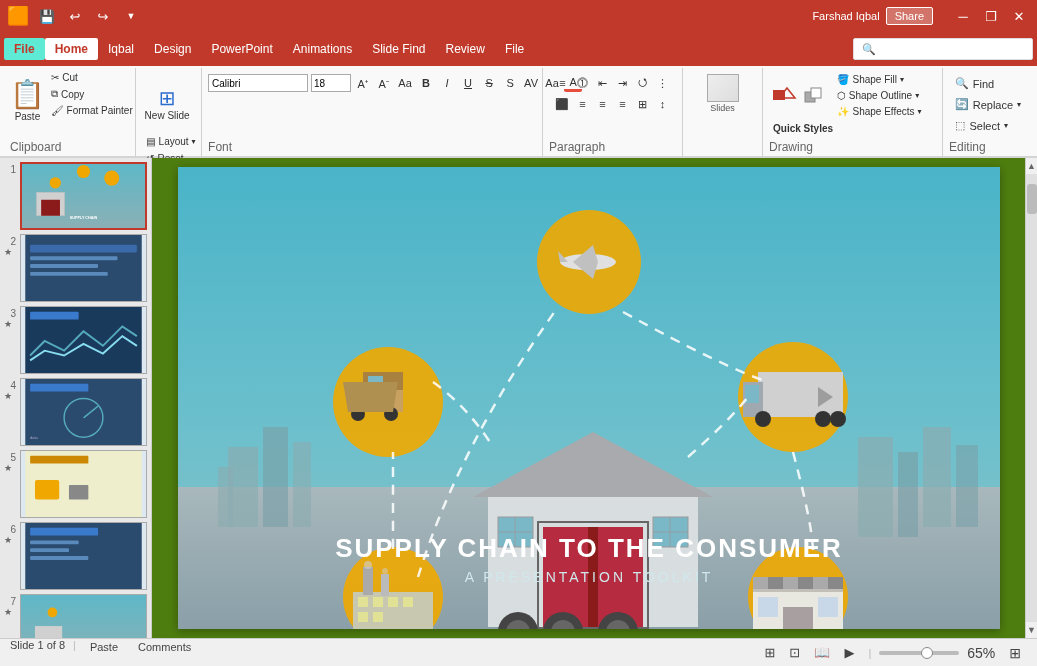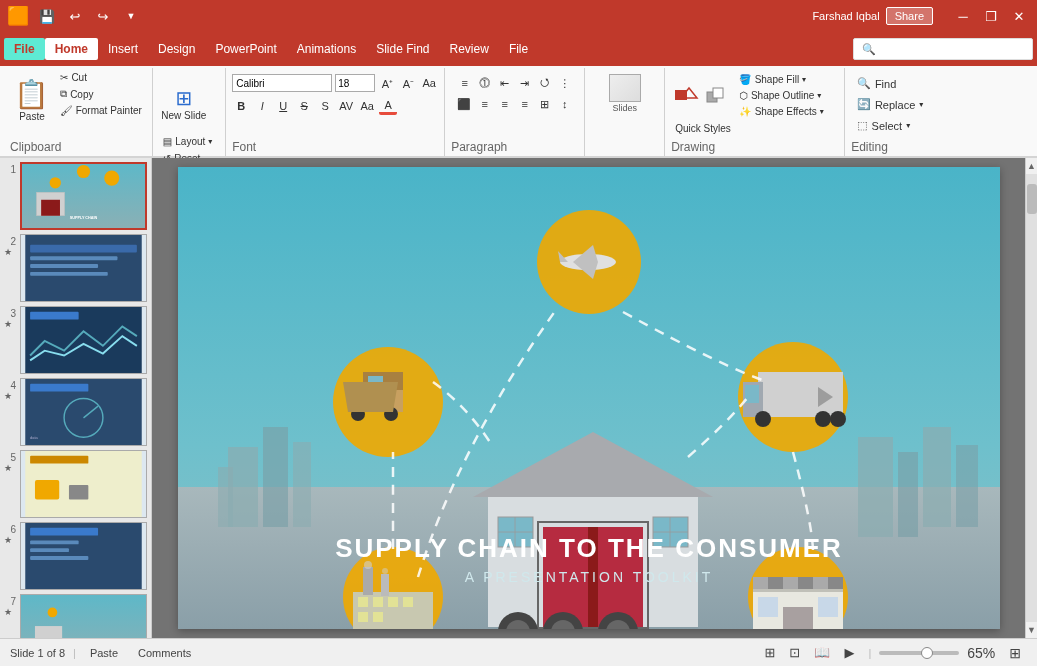--- a/index.html
+++ b/index.html
@@ -160,21 +160,21 @@
       border: 1px solid #aaa;
       background: #dde8f0;
       overflow: hidden;
       position: relative;
     }
     .slide-thumb.active .thumb-img { border: 2px solid #c0392b; }
 
     
     #canvas-area {
       flex: 1;
-      background: #737373;
+      background: #4d7c0f;
       display: flex;
       align-items: center;
       justify-content: center;
       overflow: hidden;
       position: relative;
     }
     #slide-canvas {
       width: 822px;
       height: 462px;
       background: white;
@@ -182,21 +182,20 @@
       box-shadow: 0 2px 8px rgba(0,0,0,0.3);
       overflow: hidden;
     }
 
     
     #status-bar {
       height: 28px;
       background: #f0f0f0;
       border-top: 1px solid #ccc;
       display: flex;
-      align-items: center;
       padding: 0 10px;
       font-size: 11px;
       color: #444;
       gap: 8px;
     }
     #status-bar .right { margin-left: auto; display: flex; align-items: center; gap: 8px; }
     .status-btn { padding: 2px 6px; cursor: pointer; border-radius: 2px; }
     .zoom-slider { width: 80px; height: 4px; background: #bbb; border-radius: 2px; position: relative; cursor: pointer; }
     .zoom-thumb { width: 12px; height: 12px; background: white; border: 1px solid #888; border-radius: 50%; position: absolute; top: -4px; left: 60%; transform: translateX(-50%); }
     .zoom-percent { font-size: 14px; }
@@ -246,21 +245,21 @@
     </div>
     <div class="win-btn">─</div>
     <div class="win-btn">❐</div>
     <div class="win-btn close">✕</div>
   </div>
 </div>
 
 <div id="menu-bar">
   <div class="menu-item active">File</div>
   <div class="menu-item" style="background:white;color:#c0392b;font-weight:bold;">Home</div>
-  <div class="menu-item">Insert</div>
+  <div class="menu-item">Iqbal</div>
   <div class="menu-item">Design</div>
   <div class="menu-item">PowerPoint</div>
   <div class="menu-item">Animations</div>
   <div class="menu-item">Slide Find</div>
   <div class="menu-item">Review</div>
   <div class="menu-item">File</div>
   <div class="tell-me">
     <span>🔍</span>
   </div>
 </div>
@@ -311,21 +310,21 @@
       <div class="small-btn">
         <span>☰</span>
         <span>Section</span> 
           <span style="font-size:8px;">▾</span>
       </div>
     </div>
     <div class="ribbon-group-label">Slides</div>
   </div>
 
   <div class="ribbon-group" style="min-width:200px;">
-    <div class="ribbon-group-content" style="flex-direction:column;gap:3px;padding-top:4px;align-items:flex-start;">
+    <div class="ribbon-group-content" style="flex-direction:row;gap:3px;padding-top:4px;align-items:flex-start;">
       <div class="font-row">
         <input type="text" class="font-select" value="Calibri" style="">
         <input type="text" class="font-size-select" value="18" style="">
         <div class="font-btn" title="Increase">A⁺</div>
         <div class="font-btn" title="Decrease">A⁻</div>
         <div class="font-btn">Aa</div>
       </div>
       <div class="font-row">
         <div class="font-btn bold">B</div>
         <div class="font-btn italic">I</div>
@@ -401,21 +400,21 @@
             <span>Shape Outline</span>
               <span style="font-size:8px;">▾</span>
           </div>
           <div class="small-btn">
             <span>✨</span>
             <span>Shape Effects</span>
               <span style="font-size:8px;">▾</span>
           </div>
         </div>
       </div>
-      <div style="display:flex;gap:2px;flex-wrap:wrap;">
+      <div style="display:flex;gap:2px;flex-wrap:wrap;font-weight:bold;">
         <div class="small-btn">
           <span>Quick Styles</span>
         </div>
       </div>
     </div>
     <div class="ribbon-group-label">Drawing</div>
   </div>
 
   <div class="ribbon-group" style="min-width:90px;">
     <div class="ribbon-group-content" style="flex-direction:column;gap:2px;padding-top:4px;align-items:flex-start;">

